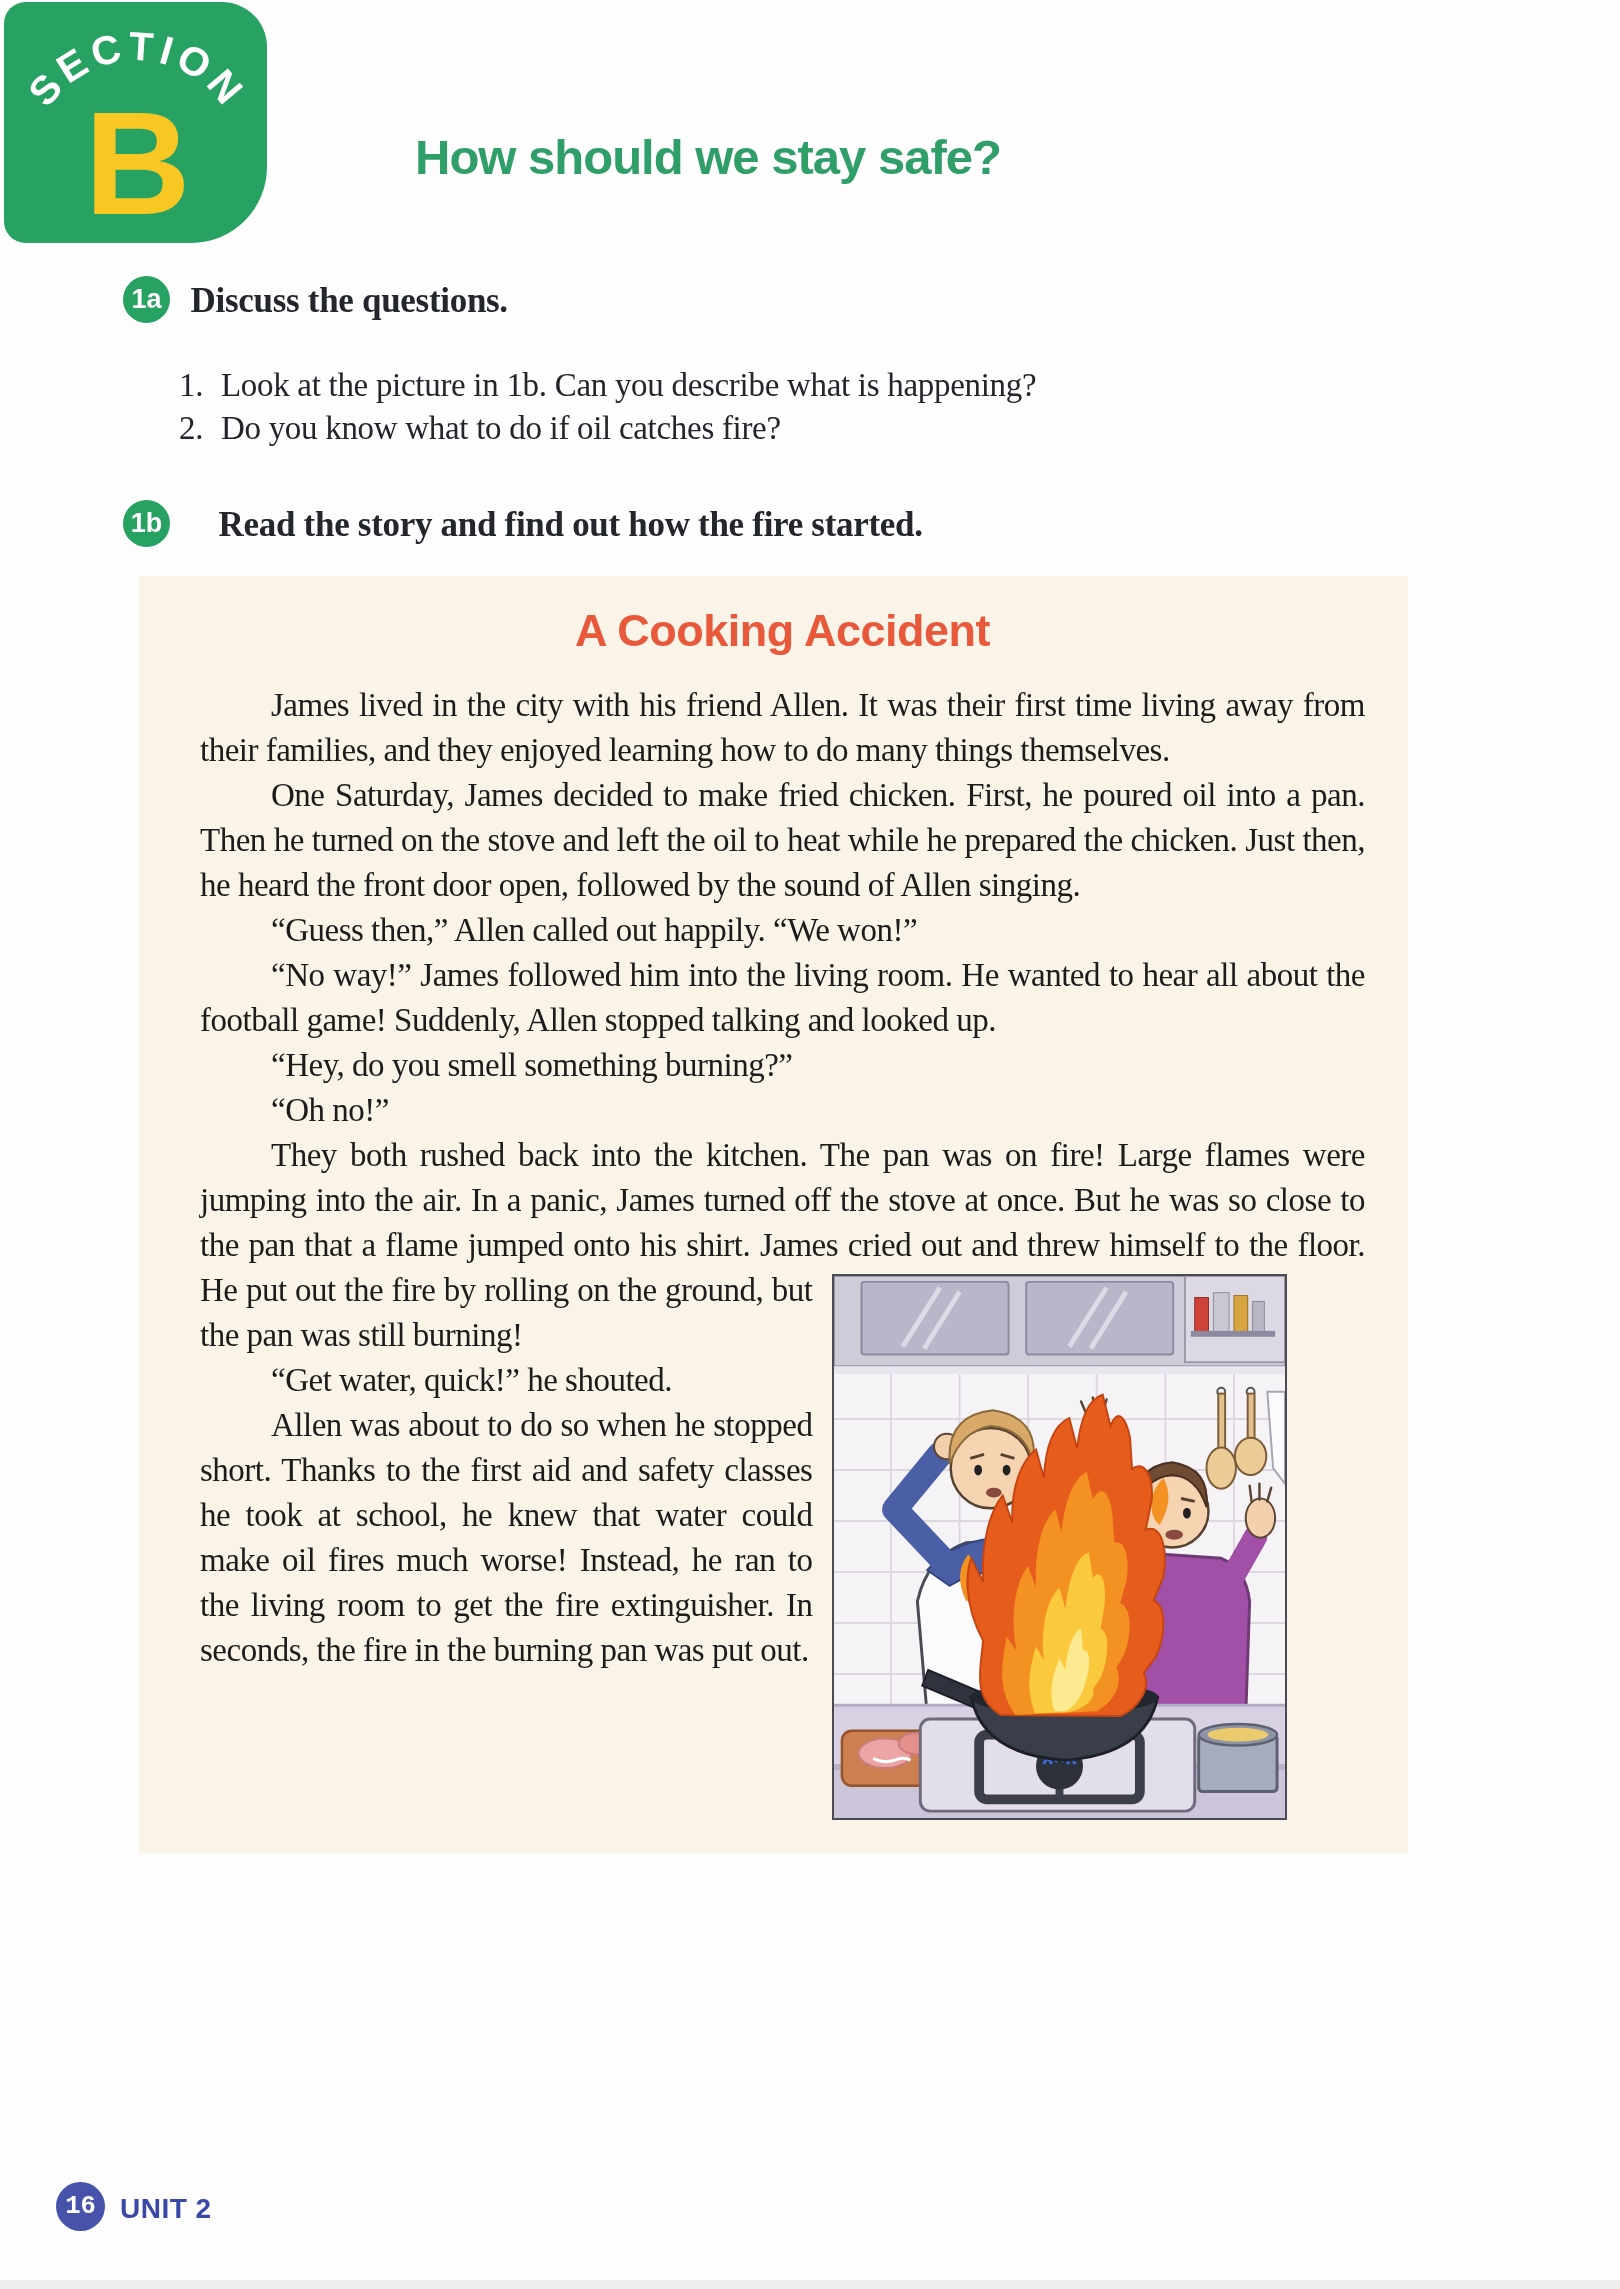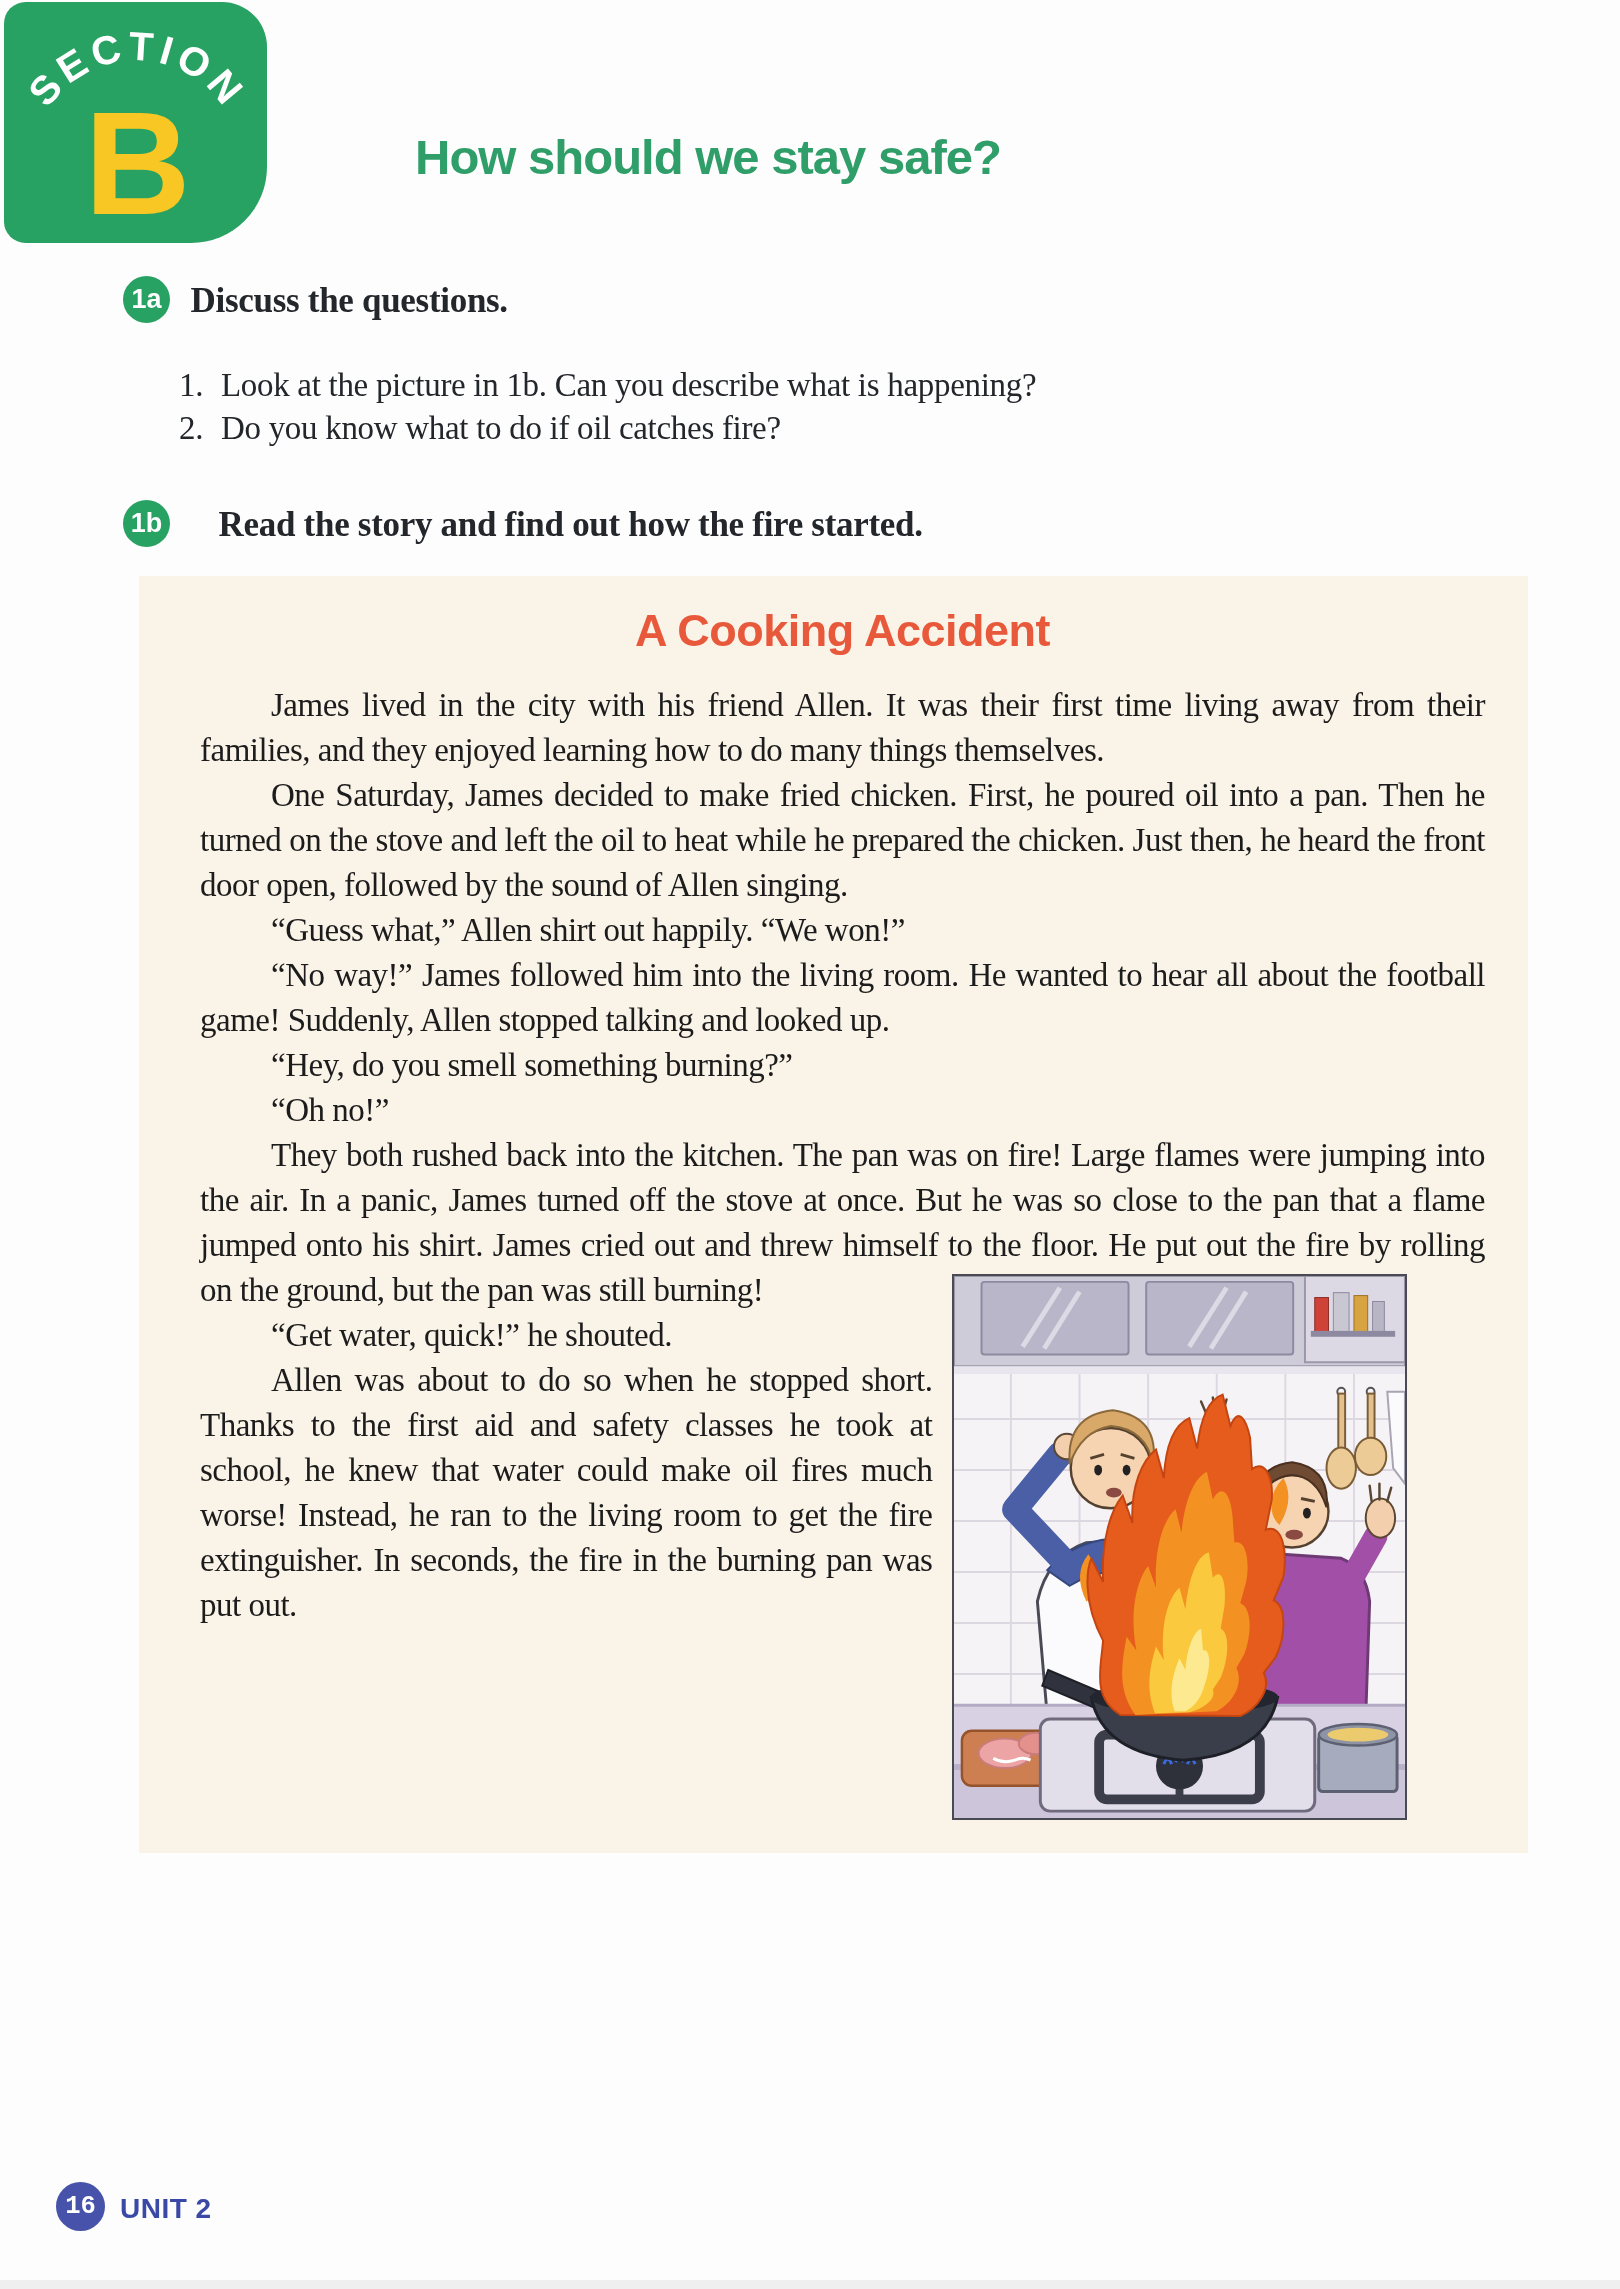--- a/index.html
+++ b/index.html
@@ -48,21 +48,21 @@
 
   
   .question{position:absolute;left:179px;font-size:33px;letter-spacing:-0.3px;color:#23262b;}
   .q1{top:367px;}
   .q2{top:410px;}
   .q-num{display:inline-block;min-width:34px;}
   .q-text{}
 
   
   .story-box{
-    position:absolute;left:139px;top:576px;width:1389px;box-sizing:border-box;
+    position:absolute;left:139px;top:576px;width:1269px;box-sizing:border-box;
     background:#faf3e8;padding:25.5px 43px 33px 61px;display:flow-root;
   }
   .story-title{
     margin:3.9px 0 25.5px 0;text-align:center;
     font-family:"Liberation Sans", sans-serif;font-weight:bold;
     font-size:45px;color:#e8593c;letter-spacing:-0.5px;
   }
   .para{
     margin:0;text-align:justify;text-indent:71px;
     font-size:33px;line-height:45px;letter-spacing:-0.5px;color:#1c1c1c;
@@ -123,21 +123,21 @@
   <div class="activity-header act-1b">
     <span class="badge-circle">1b</span>
     <span class="instruction">Read the story and find out how the fire started.</span>
   </div>
 
   <div class="story-box">
     <h2 class="story-title">A Cooking Accident</h2>
 
     <p class="para"><span>James lived in the city with his friend Allen. It was their first time living away from their families, and they enjoyed learning how to do many things themselves.</span></p>
     <p class="para"><span>One Saturday, James decided to make fried chicken. First, he poured oil into a pan. Then he turned on the stove and left the oil to heat while he prepared the chicken. Just then, he heard the front door open, followed by the sound of Allen singing.</span></p>
-    <p class="para"><span>“Guess what,” Allen shirt out happily. “We won!”</span></p>
+    <p class="para"><span>“Guess then,” Allen called out happily. “We won!”</span></p>
     <p class="para"><span>“No way!” James followed him into the living room. He wanted to hear all about the football game! Suddenly, Allen stopped talking and looked up.</span></p>
     <p class="para"><span>“Hey, do you smell something burning?”</span></p>
     <p class="para"><span>“Oh no!”</span></p>
 
     <p class="para"><span>They both rushed back into the kitchen. The pan was on fire! Large flames were jumping into the air. In a panic, James turned off the stove at once. But he was so close to the pan that a flame jumped onto his shirt. James cried out and threw himself to the floor. He put out the fire by rolling </span><span class="illus" role="img" aria-label="Kitchen scene: James in a white shirt with blue sleeves and Allen in a purple sweater look shocked as tall orange flames rise from a wok on the gas stove; a chopping board with raw chicken and a pot of soup sit on the counter.">
       <svg viewBox="0 0 460 553" width="451" height="542">
 
         <rect x="0" y="0" width="460" height="553" fill="#f6f3f7"></rect>
 
         <g stroke="#ddd7e2" stroke-width="2">

